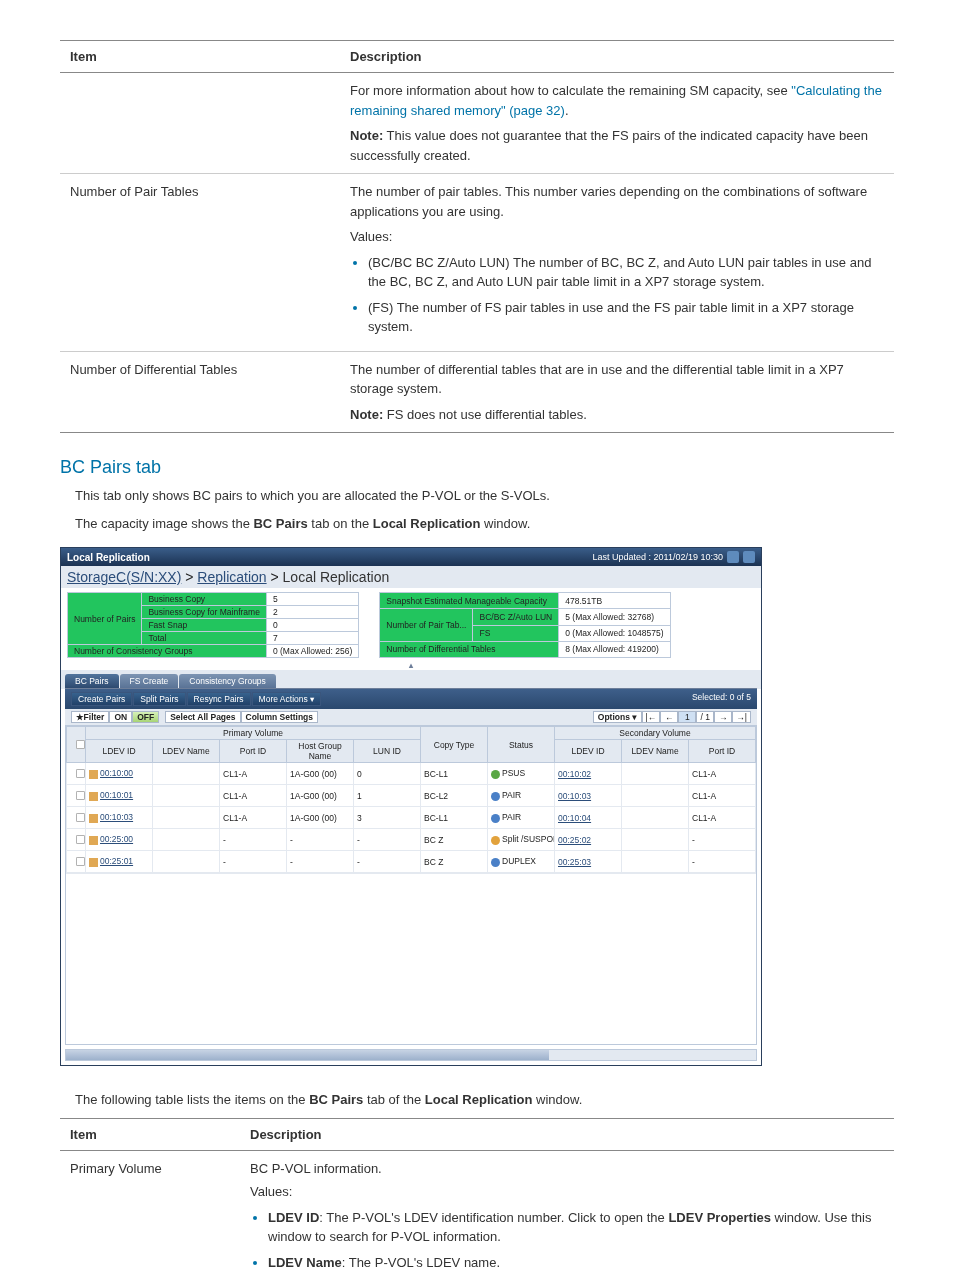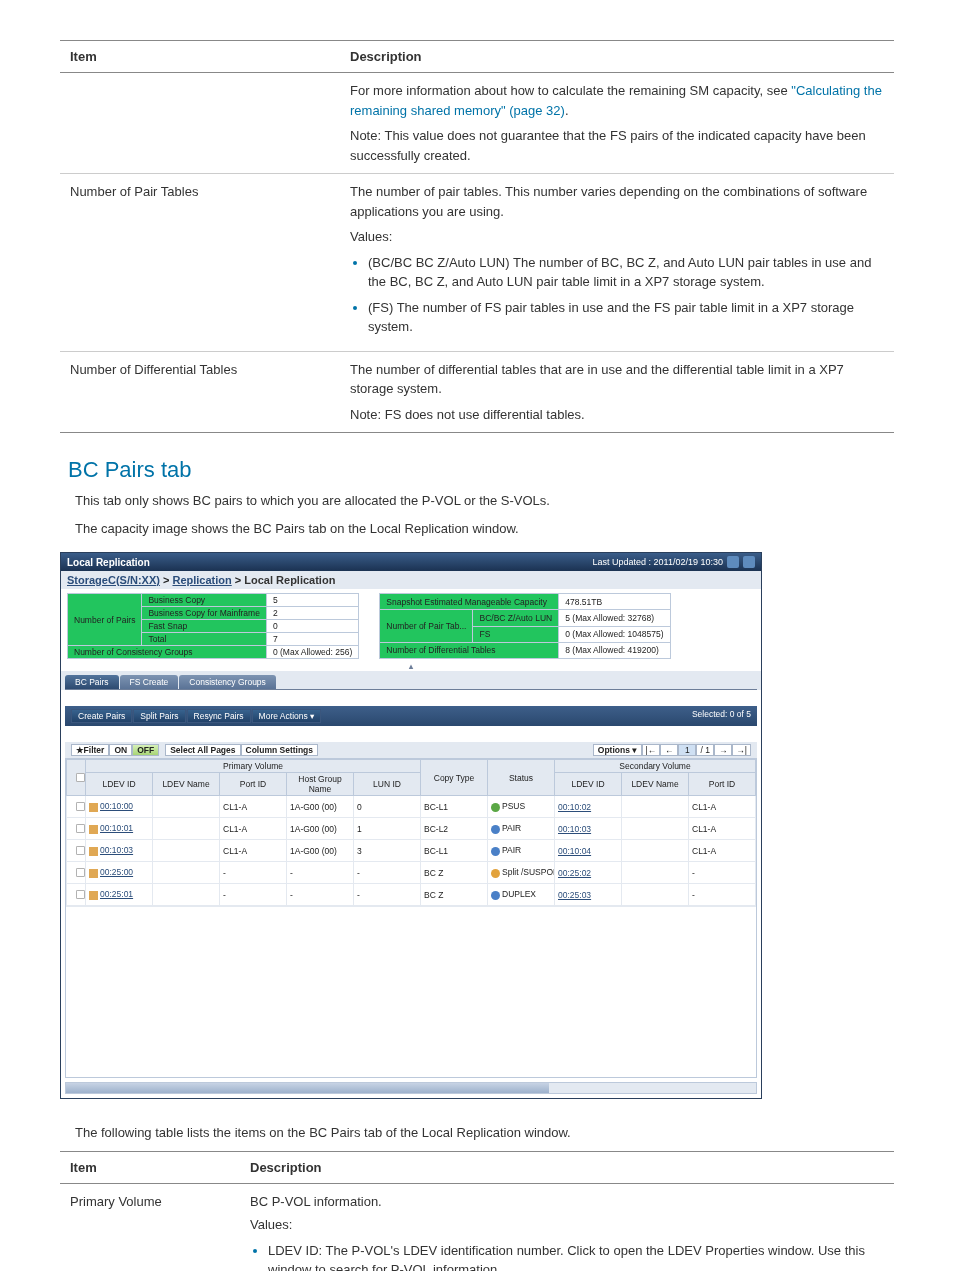--- a/index.html
+++ b/index.html
@@ -34,25 +34,25 @@
   .col-item { width: 260px; }
   .col-item2 { width: 160px; }
   a.link { color: #0073a8; text-decoration: none; }
   ul.bullets { margin: 6px 0; padding-left: 18px; }
   ul.bullets li { margin-bottom: 6px; }
   ul.bullets li::marker { color: #0073a8; }
   h2.section-title {
     color: #0073a8;
     font-family: "Arial Narrow", Arial, sans-serif;
     font-weight: normal;
-    font-size: 22px;
-    margin: 20px 0 8px 8px;
+    font-size: 18px;
+    margin: 20px 0 8px 0;
   }
   p { line-height: 1.5; margin: 8px 15px; }
-  .b { font-weight: normal; }
+  .b { font-weight: bold; }
 
   
   .ui-wrap { margin: 14px 0 24px 0; }
   .ui-window {
     width: 700px;
     border: 1px solid #2a3f5c;
     font-size: 9px;
     color: #222;
     background: #fff;
     font-family: Arial, sans-serif;
@@ -61,21 +61,21 @@
     background: linear-gradient(#3a5d89, #1b3252);
     color: #fff;
     display: flex;
     justify-content: space-between;
     align-items: center;
     padding: 3px 6px;
   }
   .ui-titlebar .title { font-weight: bold; font-size: 10px; }
   .ui-titlebar .upd { font-size: 9px; display:flex; align-items:center; gap:4px; }
   .ui-icn { display:inline-block; width:12px; height:12px; background:#5e8bbd; border-radius:2px; }
-  .ui-breadcrumb { background:#e3e9f1; font-size:11px; padding:3px 6px;font-weight:bold; }
+  .ui-breadcrumb { background:#e3e9f1; font-size:14px; padding:3px 6px; }
   .ui-breadcrumb span { text-decoration: underline; color:#2b4d7a; }
   .ui-summary { display:flex; gap:20px; padding:4px 6px 2px 6px; }
   .ui-summary table { border-collapse:collapse; font-size:8.5px; }
   .ui-summary td { border:1px solid #bcc9db; padding:1px 6px; white-space:nowrap; }
   .ui-summary td.lbl { background:#22c55e; }
   .ui-tabrow { background:#e3e9f1; padding-top:4px; }
   .ui-tabs { display:flex; border-bottom:1px solid #6d7e99; margin:0 4px; }
   .ui-tab {
     background: linear-gradient(#52749c, #2d4a70);
     color:#fff;
@@ -85,21 +85,21 @@
     font-size:8.5px;
   }
   .ui-tab.inactive { background: linear-gradient(#7d94b2, #5a7396); }
   .ui-subbar {
     background: linear-gradient(#3e5f8a, #2a486e);
     color:#fff;
     display:flex;
     justify-content:space-between;
     padding:3px 6px;
     font-size:8.5px;
-    margin: 16px 4px;
+    margin: 0 4px;
   }
   .ui-subbar .btns { display:flex; gap:1px; }
   .ui-btn {
     background: linear-gradient(#6e8db0, #4a6a90);
     padding:1px 6px;
     border:1px solid #3a567d;
     font-size:8.5px;
     color:#fff;
   }
   .ui-btn.active { background: linear-gradient(#37628e, #214168); }

